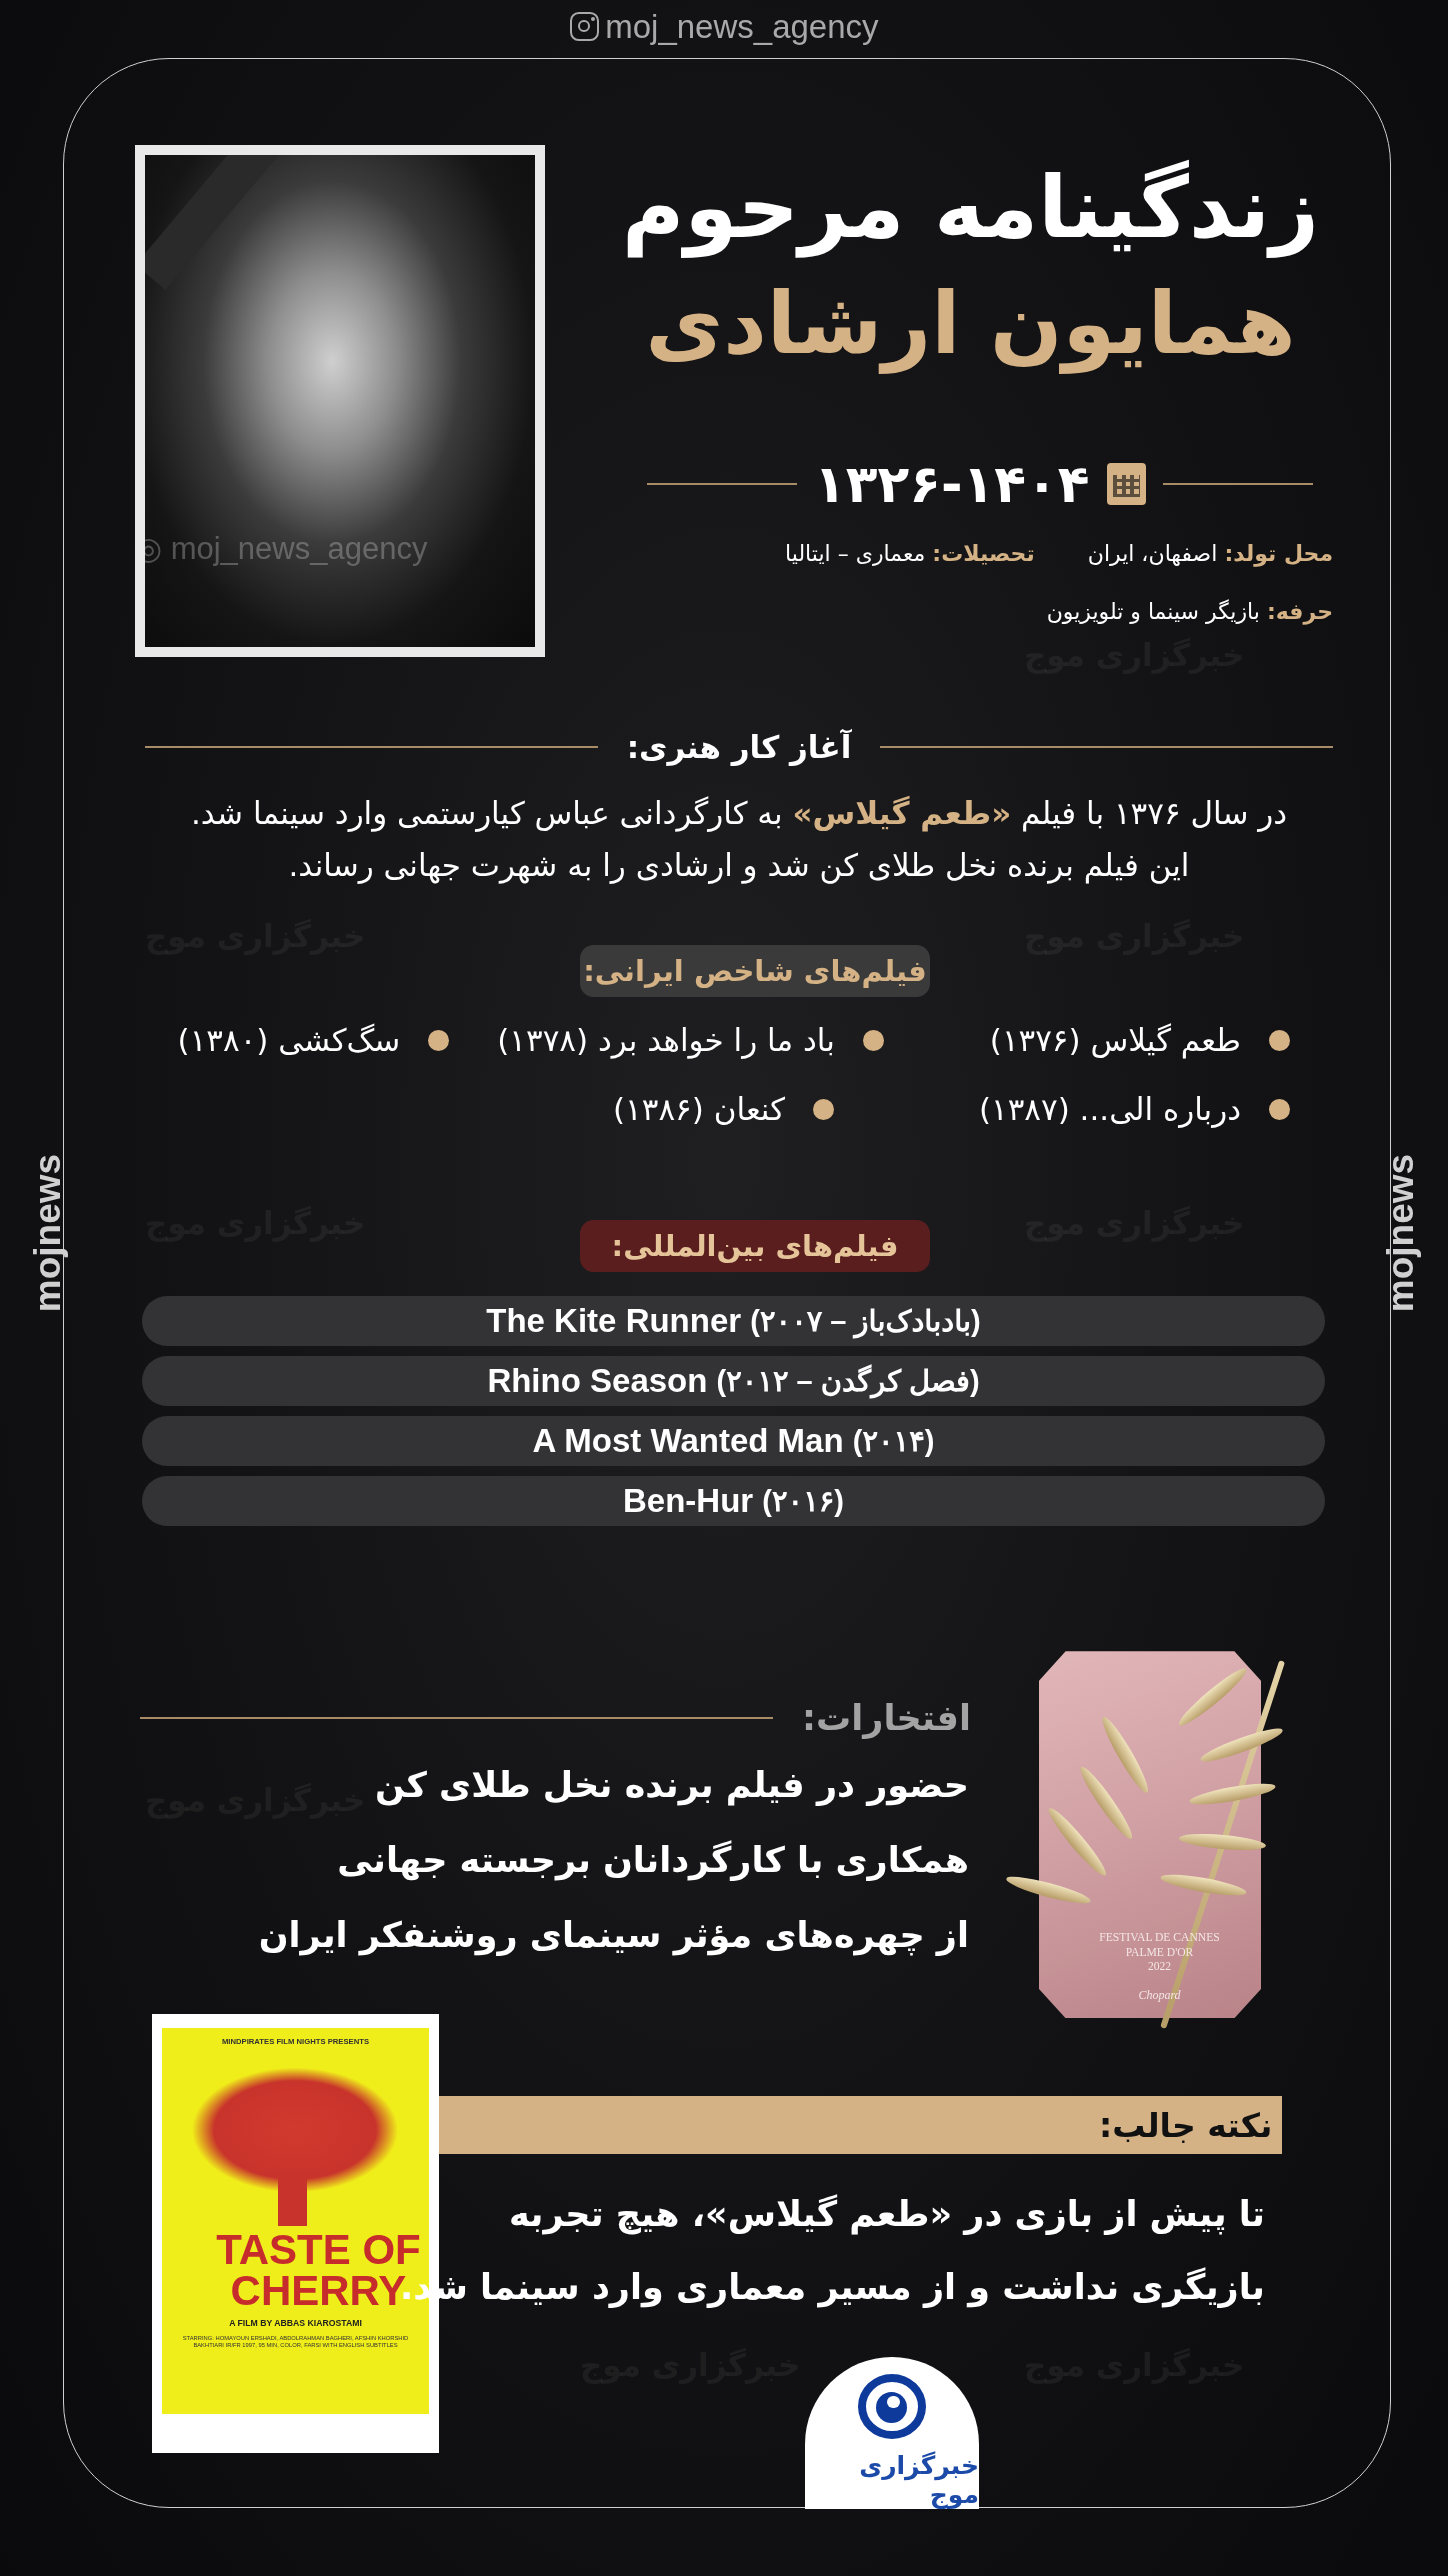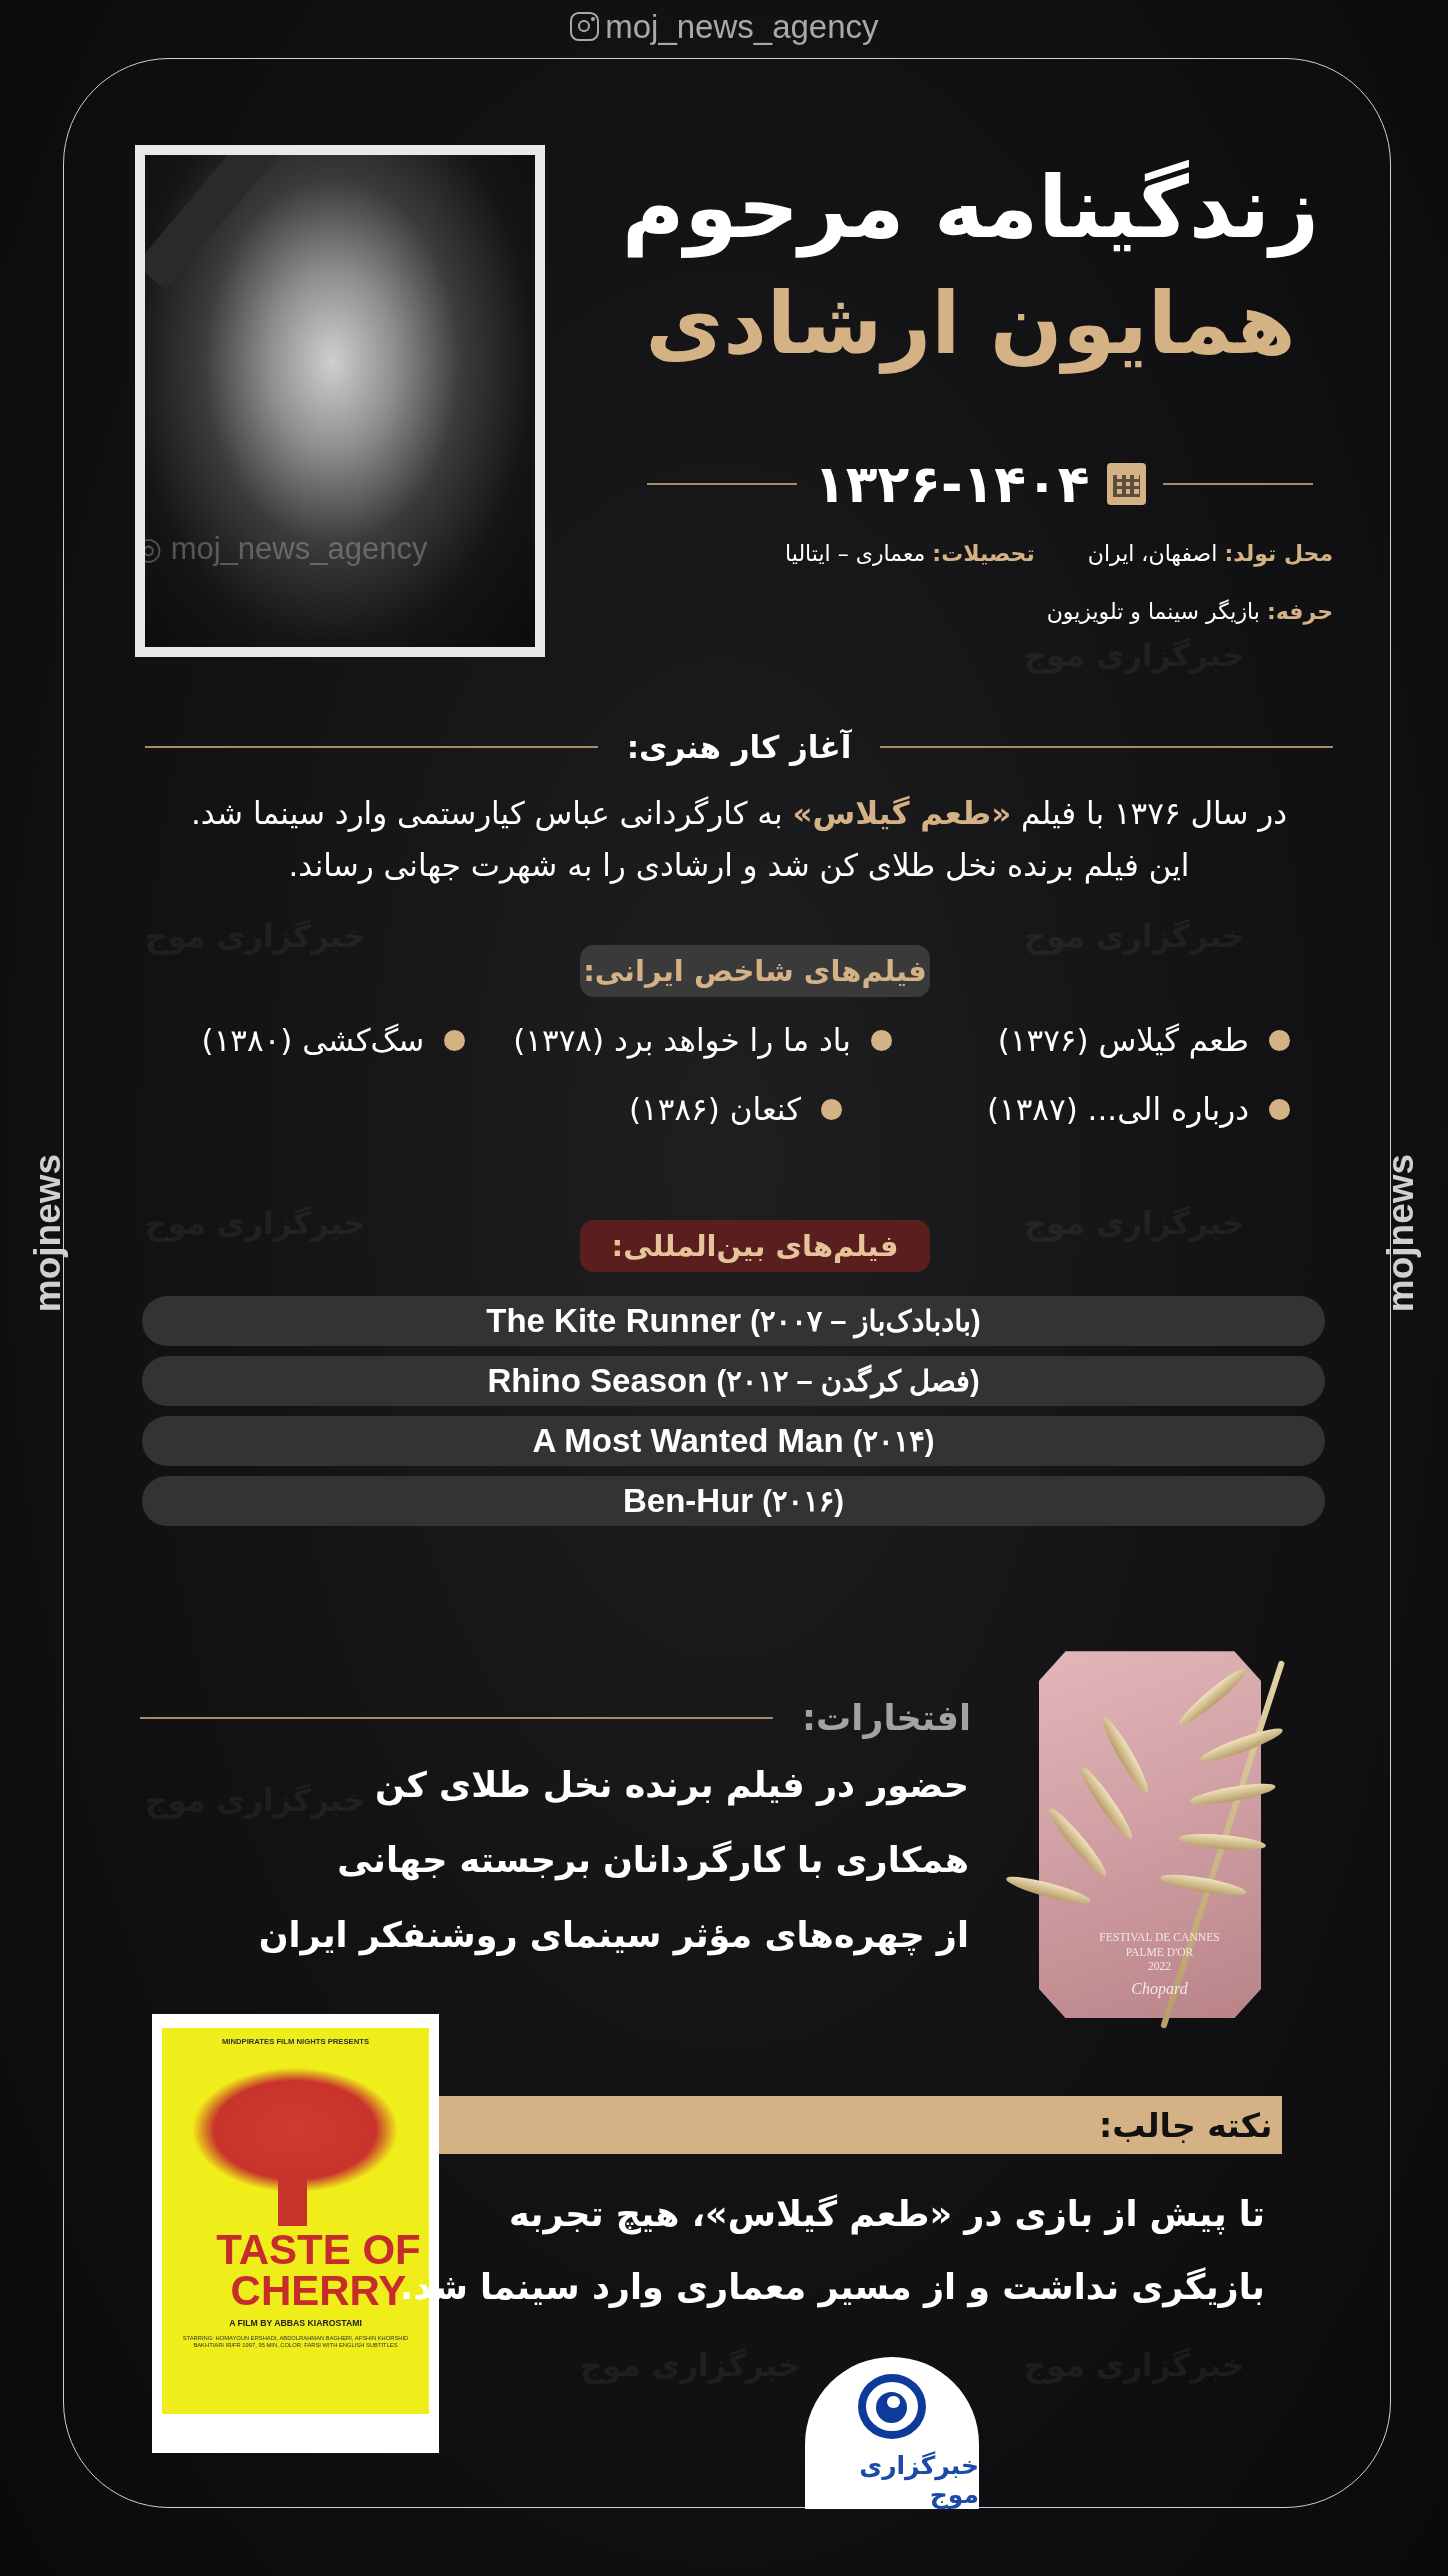--- a/index.html
+++ b/index.html
@@ -33,21 +33,21 @@
   .gold{color:#d4b285;font-weight:bold;}
   
   .section-head{position:absolute;left:145px;width:1188px;display:flex;align-items:center;gap:29px;direction:rtl;}
   .section-head .hr-gold{height:1.9px;}
   .sh-label{font-size:31px;font-weight:bold;color:#fff;white-space:nowrap;}
   .para{position:absolute;left:145px;width:1188px;text-align:center;direction:rtl;font-size:31px;color:#fff;line-height:52px;}
   .pill-head{position:absolute;left:580px;width:350px;height:52px;border-radius:13.5px;display:flex;align-items:center;justify-content:center;direction:rtl;font-size:29px;font-weight:bold;color:#d4b285;}
   .pill-gray{background:#3a3a3a;}
   .pill-red{background:#5a1e1e;color:#e6c49a;}
   .films-ir{position:absolute;right:159px;direction:rtl;display:flex;gap:48px;}
-  .film-ir{display:flex;align-items:center;gap:20px;font-size:31px;color:#fff;white-space:nowrap;}
+  .film-ir{display:flex;align-items:center;gap:28px;font-size:31px;color:#fff;white-space:nowrap;}
   .bullet{width:21px;height:21px;border-radius:50%;background:#d4b285;display:inline-block;}
   .intl-row{position:absolute;left:142px;width:1183px;height:50px;background:#333335;border-radius:25px;display:flex;align-items:center;justify-content:center;direction:rtl;font-size:33px;font-weight:bold;color:#fff;font-family:"Liberation Sans",sans-serif;}
   .intl-row span{unicode-bidi:plaintext;}
   
   .trophy{position:absolute;left:1005px;top:1632px;width:309px;height:406px;}
   .crystal{position:absolute;left:34px;top:19.3px;width:222px;height:367px;background:linear-gradient(160deg,#e2b7b9,#cf9ea2 50%,#b98388);clip-path:polygon(12% 0,88% 0,100% 8%,100% 92%,88% 100%,12% 100%,0 92%,0 8%);}
   .palm-stem{position:absolute;left:155px;top:9.7px;width:5.8px;height:386px;background:linear-gradient(#e3d3a6,#b79d67);transform:rotate(18deg);transform-origin:bottom;border-radius:2.9px;}
   .leaf{position:absolute;width:87px;height:13.5px;border-radius:50%;background:linear-gradient(#f0e3bd,#b79d67);}
   .trophy-text{position:absolute;left:82px;top:299px;width:145px;text-align:center;font-family:"Liberation Serif",serif;font-size:11.6px;color:#f4e6e6;line-height:14.5px;}
   .honor-lines{position:absolute;right:480px;top:1748px;direction:rtl;text-align:right;font-size:35px;font-weight:bold;color:#fff;line-height:75px;}
@@ -198,21 +198,21 @@
   <div class="leaf" style="left:174px;top:203px;transform:rotate(5deg)"></div>
   <div class="leaf" style="left:155px;top:246px;transform:rotate(10deg)"></div>
   <div class="leaf" style="left:77px;top:116px;transform:rotate(60deg)"></div>
   <div class="leaf" style="left:58px;top:164px;transform:rotate(55deg)"></div>
   <div class="leaf" style="left:29px;top:203px;transform:rotate(50deg)"></div>
   <div class="leaf" style="left:0px;top:251px;transform:rotate(15deg)"></div>
   <div class="trophy-text">
     <div>FESTIVAL DE CANNES</div>
     <div>PALME D'OR</div>
     <div>2022</div>
-    <div style="font-style:italic;margin-top:7px;font-size:16px">Chopard</div>
+    <div style="font-style:italic;margin-top:13px;font-size:12px">Chopard</div>
   </div>
 </div>
 
 <div class="poster">
   <div class="poster-inner">
     <div class="poster-presents">MINDPIRATES FILM NIGHTS PRESENTS</div>
     <div class="poster-tree"></div>
     <div class="poster-trunk"></div>
     <div class="poster-title">
       <div>TASTE OF</div>

